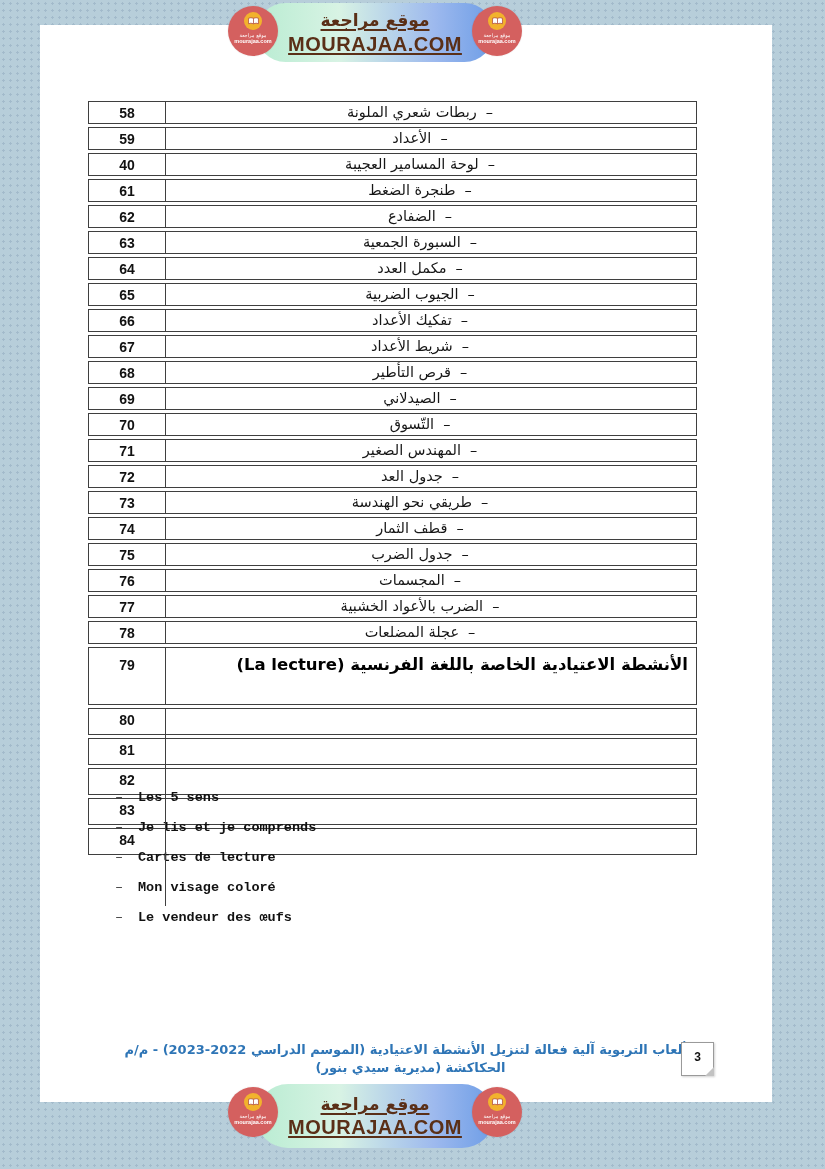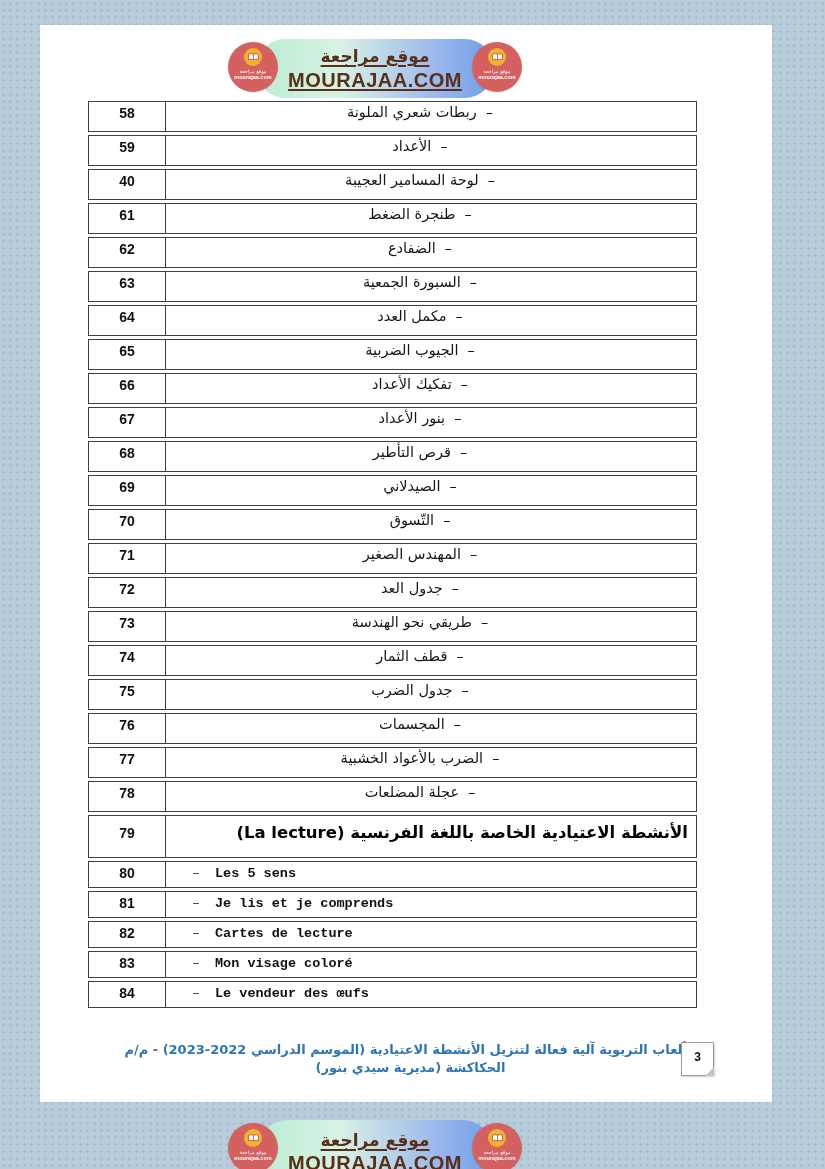--- a/index.html
+++ b/index.html
@@ -8,21 +8,21 @@
     position:relative;width:825px;height:1169px;overflow:hidden;
     background-color:#b7ceda;
     background-image:radial-gradient(rgba(125,150,175,.35) 1px, transparent 1.2px);
     background-size:7px 7px;
   }
   .page{
     position:absolute;left:40px;top:25px;width:732px;height:1077px;
     background:#ffffff;
   }
   
-  .banner{position:absolute;display:flex;align-items:flex-start;margin-top:36px;}
+  .banner{position:absolute;display:flex;align-items:flex-start;}
   .banner-top{left:228px;top:3px;}
   .banner-bottom{left:228px;top:1084px;}
   .pill{
     width:238px;min-height:59px;border-radius:32px;
     background:linear-gradient(90deg,#b9ecd2 0%,#d8f3e4 35%,#9db9ee 75%,#6d9de6 100%);
     display:flex;flex-direction:column;align-items:center;justify-content:center;
     padding:4px 10px;box-sizing:border-box;margin:0 -22px;z-index:1;
   }
   .banner-bottom .pill{min-height:64px;}
   .pill-ar{
@@ -53,30 +53,30 @@
   .trow{
     display:flex;border:1px solid #3f3f3f;background:#fff;margin-bottom:3px;
     box-sizing:border-box;
   }
   .cell-num{
     width:77px;flex:0 0 77px;border-right:1px solid #3f3f3f;box-sizing:border-box;
     text-align:center;font-family:"Liberation Sans",sans-serif;font-weight:bold;
     font-size:14px;color:#111;padding-top:3px;
   }
   .cell-text{flex:1;box-sizing:border-box;color:#161616;}
-  .trow.ar{height:31px;}
+  .trow.ar{height:23px;}
   .trow.ar .cell-text{direction:rtl;text-align:center;padding:2px 30px 0 8px;font-size:14.5px;}
   .trow.ar .dash{margin-inline-end:9px;}
-  .trow.header{height:43px;gap:16px;}
+  .trow.header{height:58px;gap:16px;}
   .trow.header .cell-text{
     direction:rtl;text-align:right;padding:7px 8px 0 8px;
     font-size:16.5px;font-weight:bold;color:#000;
   }
   .trow.header .cell-num{padding-top:9px;}
-  .trow.fr{height:27px;}
+  .trow.fr{height:27px;flex-direction:column;}
   .trow.fr .cell-text{
     direction:ltr;text-align:left;padding:4px 8px 0 26px;
     font-family:Liberation Mono, monospace;font-weight:bold;font-size:13.5px;color:#111;
   }
   .trow.fr .dash{display:inline-block;width:23px;font-weight:normal;color:#333;}
   
   .footer-note{
     position:absolute;left:75px;top:1041px;width:575px;text-align:center;
     font-size:13px;font-weight:bold;color:#2e75b6;direction:rtl;line-height:1.4;margin-left:48px;
   }
@@ -161,21 +161,21 @@
       <div class="trow ar">
         <div class="cell-num">65</div>
         <div class="cell-text"><span class="dash">–</span><span>الجيوب الضربية</span></div>
       </div>
       <div class="trow ar">
         <div class="cell-num">66</div>
         <div class="cell-text"><span class="dash">–</span><span>تفكيك الأعداد</span></div>
       </div>
       <div class="trow ar">
         <div class="cell-num">67</div>
-        <div class="cell-text"><span class="dash">–</span><span>بنور الأعداد</span></div>
+        <div class="cell-text"><span class="dash">–</span><span>شريط الأعداد</span></div>
       </div>
       <div class="trow ar">
         <div class="cell-num">68</div>
         <div class="cell-text"><span class="dash">–</span><span>قرص التأطير</span></div>
       </div>
       <div class="trow ar">
         <div class="cell-num">69</div>
         <div class="cell-text"><span class="dash">–</span><span>الصيدلاني</span></div>
       </div>
       <div class="trow ar">

